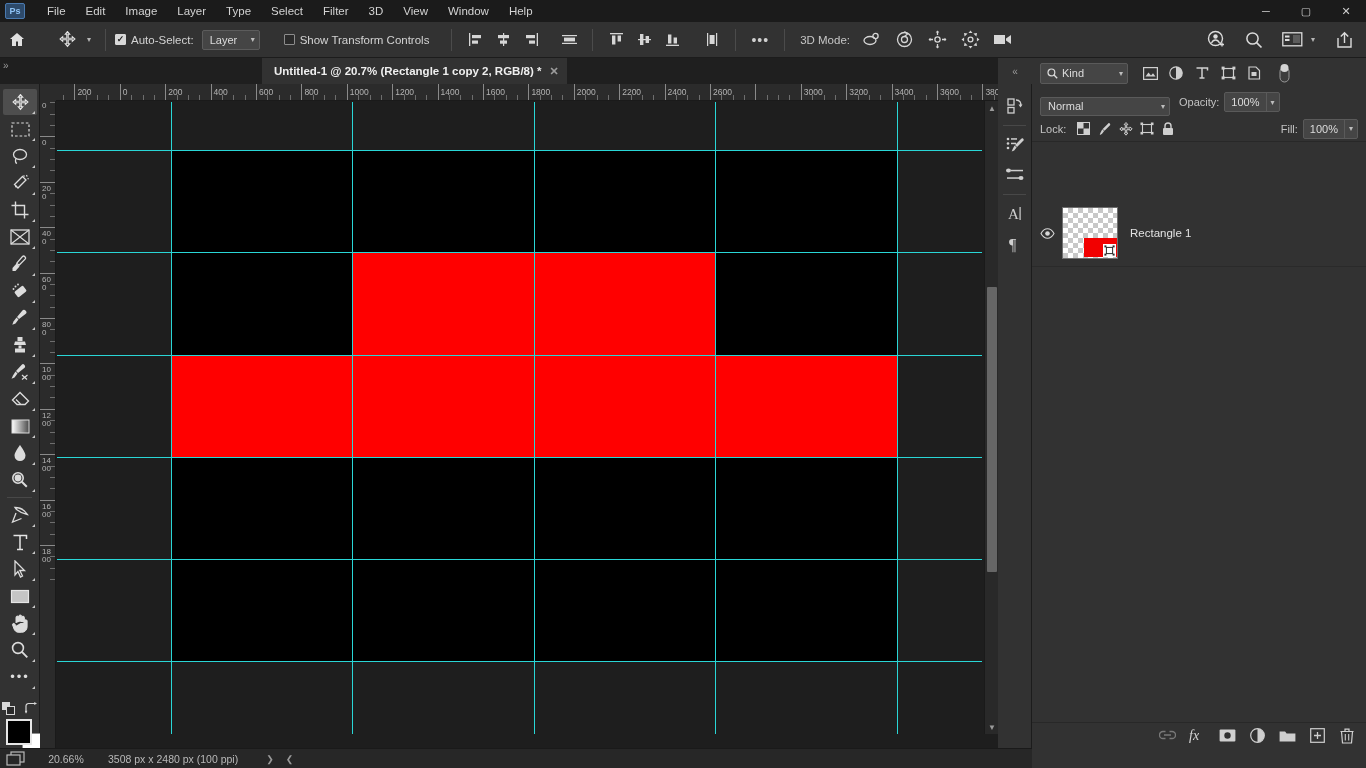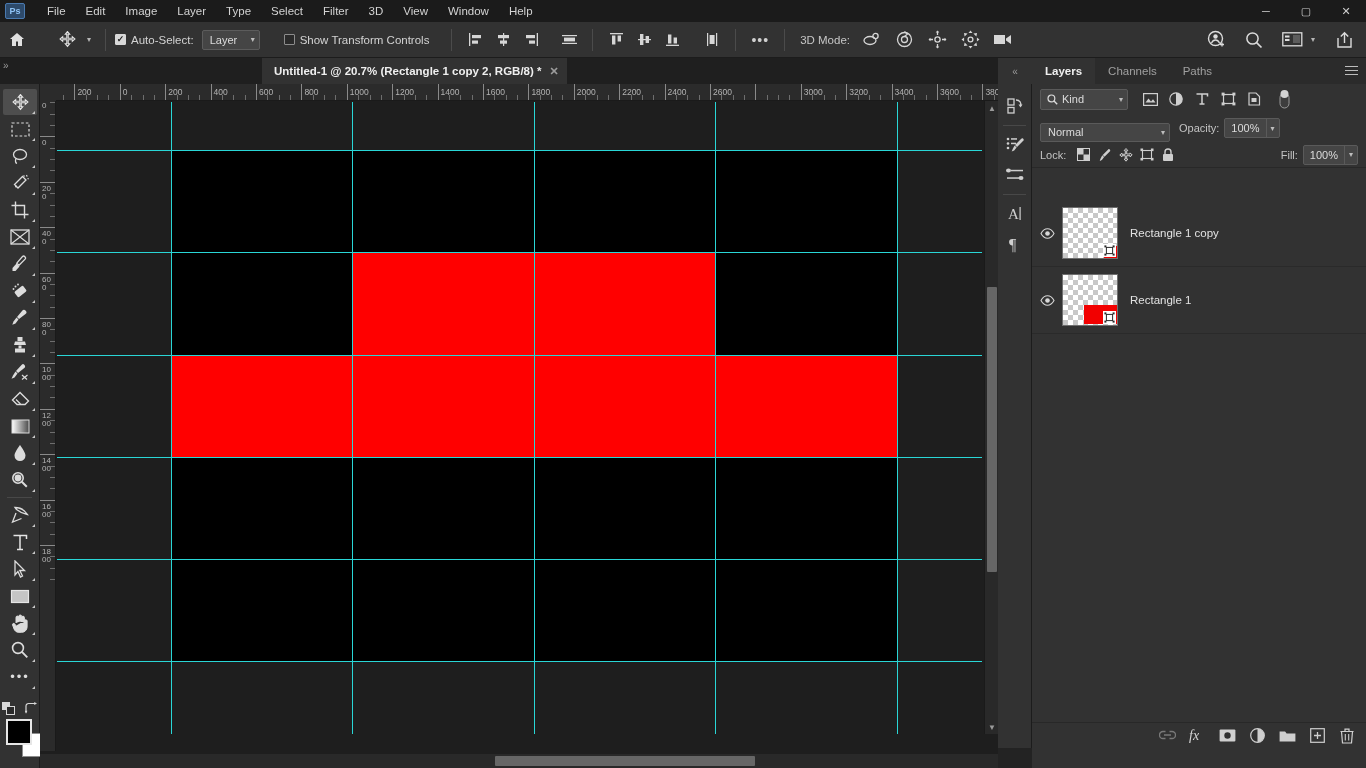--- a/index.html
+++ b/index.html
@@ -720,20 +720,32 @@
     <div class="vscroll">
       <div class="scr-arrow" style="top:0">▲</div>
       <div class="vthumb" style="top:186px; height:285px;"></div>
       <div class="scr-arrow" style="bottom:0">▼</div>
     </div>
     <div class="hscroll">
       <div style="position:absolute;left:455px;top:2px;width:260px;height:10px;background:#666;border-radius:1px;"></div>
     </div>
   </div>
 
+  <div class="statusbar">
+    <div style="position:absolute;left:6px;top:2px">
+      <svg width="24" height="16" viewBox="0 0 24 16">
+          <rect x="5" y="1" width="13" height="10" fill="none" stroke="#b9b9b9" stroke-width="1.2"></rect>
+          <rect x="1" y="4" width="13" height="10" fill="#272727" stroke="#b9b9b9" stroke-width="1.2"></rect>
+        </svg>
+    </div>
+    <div class="zoomfield">20.66%</div>
+    <div class="docinfo">3508 px x 2480 px (100 ppi)</div>
+    <div class="sb-arrow" style="margin-left:22px">❯</div>
+    <div class="sb-arrow">❮</div>
+  </div>
 
   <div class="strip-collapse">«</div>
   <div class="panel-strip">
     <div class="pstrip-btn">
       <svg width="18" height="18" viewBox="0 0 18 18">
           <rect x="2" y="2" width="6" height="6" fill="none" stroke="#cfcfcf" stroke-width="1.3"></rect>
           <rect x="2" y="10.5" width="6" height="5.5" fill="none" stroke="#cfcfcf" stroke-width="1.3"></rect>
           <path d="M10 3c4 0 5.5 3 4.5 6" fill="none" stroke="#cfcfcf" stroke-width="1.3"></path>
           <path d="M16.5 7.5l-2 3-2-3z" fill="#cfcfcf"></path>
         </svg>
@@ -766,30 +778,20 @@
         </svg>
       </div>
     <div class="pstrip-btn">
       <svg width="18" height="18" viewBox="0 0 18 18">
           <text x="3" y="15" font-family="Liberation Serif, serif" font-size="16" fill="#cfcfcf">¶</text>
         </svg>
       </div>
   </div>
 
   <div class="layers-panel">
-    <div class="lp-tabs" id="lp-tabs">
-      <div class="lp-tab active">Layers</div>
-        <div class="lp-tab">Channels</div>
-        <div class="lp-tab">Paths</div>
-        <div class="lp-menu">
-          <i></i>
-          <i></i>
-          <i></i>
-        </div>
-    </div>
 
     <div class="lp-filter">
       <div class="kind-select">
         <span style="display:flex;align-items:center;">
           <svg width="11" height="11" viewBox="0 0 11 11" style="margin-right:4px">
               <circle cx="4.4" cy="4.4" r="3.4" fill="none" stroke="#dcdcdc" stroke-width="1.2"></circle>
               <path d="M7 7l3.2 3.2" stroke="#dcdcdc" stroke-width="1.4"></path>
             </svg>
           <span>Kind</span>
         </span>
@@ -883,41 +885,20 @@
           </svg>
         </div>
       <span class="op-label" style="margin-left:auto">Fill:</span>
       <div class="num-field" style="margin-right:0">
         <span class="v">100%</span>
         <span class="cv">▾</span>
       </div>
     </div>
 
     <div class="layer-list" id="layer-list">
-        <div class="layer-row">
-          <div class="eye">
-            <svg width="15" height="11" viewBox="0 0 15 11">
-              <path d="M7.5 0.8C3.6 0.8 1 5.5 1 5.5s2.6 4.7 6.5 4.7S14 5.5 14 5.5 11.4 0.8 7.5 0.8z" fill="none" stroke="#d8d8d8" stroke-width="1.1"></path>
-              <circle cx="7.5" cy="5.5" r="2.3" fill="#d8d8d8"></circle>
-            </svg>
-          </div>
-          <div class="thumb">
-            <div class="bar" style="left: 41px; top: 38px; width: 46px; height: 19px;"></div>
-            <div class="vecbadge">
-              <svg width="11" height="11" viewBox="0 0 11 11">
-                <rect x="2.4" y="2.4" width="6.2" height="6.2" fill="none" stroke="#2b2b2b" stroke-width="1"></rect>
-                <rect x="0.4" y="0.4" width="2" height="2" fill="#2b2b2b"></rect>
-                <rect x="8.6" y="0.4" width="2" height="2" fill="#2b2b2b"></rect>
-                <rect x="0.4" y="8.6" width="2" height="2" fill="#2b2b2b"></rect>
-                <rect x="8.6" y="8.6" width="2" height="2" fill="#2b2b2b"></rect>
-              </svg>
-            </div>
-          </div>
-          <div class="layer-name">Rectangle 1 copy</div>
-        </div>
         <div class="layer-row">
           <div class="eye">
             <svg width="15" height="11" viewBox="0 0 15 11">
               <path d="M7.5 0.8C3.6 0.8 1 5.5 1 5.5s2.6 4.7 6.5 4.7S14 5.5 14 5.5 11.4 0.8 7.5 0.8z" fill="none" stroke="#d8d8d8" stroke-width="1.1"></path>
               <circle cx="7.5" cy="5.5" r="2.3" fill="#d8d8d8"></circle>
             </svg>
           </div>
           <div class="thumb">
             <div class="bar" style="left: 21px; top: 30px; width: 46px; height: 19px;"></div>
             <div class="vecbadge">

